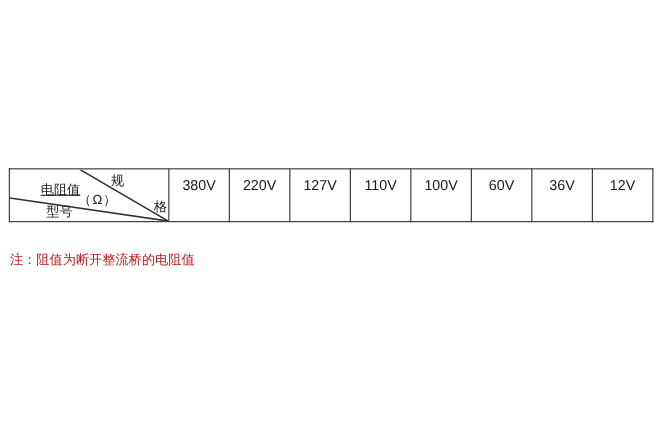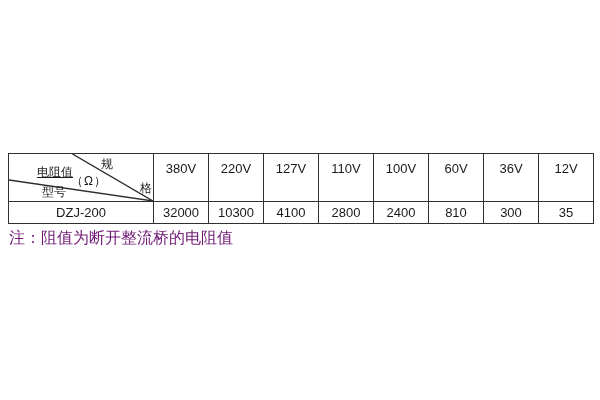--- a/index.html
+++ b/index.html
@@ -51,22 +51,22 @@
     color: #1a1a1a;
   }
   .lbl.spec-top   { left: 92px;  top: 4px;  }
   .lbl.spec-bot   { left: 131px; top: 28px; }
   .lbl.res-label  { left: 28px;  top: 12px; text-decoration: underline; }
   .lbl.res-unit   { left: 62px;  top: 21px; letter-spacing: 1px; }
   .lbl.model-lbl  { left: 4px;   top: 32px; margin-left: 29px; }
   .note {
     position: absolute;
     left: 9px; top: 228px;
-    font-size: 16px;
-    color: #701a75;
+    font-size: 12px;
+    color: #b91c1c;
     white-space: nowrap;
   }
 </style>
 </head>
 <body>
 
 <div class="page">
 
   <table class="spec-table">
     <colgroup>
@@ -95,29 +95,18 @@
         </td>
         <td>380V</td>
         <td>220V</td>
         <td>127V</td>
         <td>110V</td>
         <td>100V</td>
         <td>60V</td>
         <td>36V</td>
         <td>12V</td>
       </tr>
-      <tr class="data-row">
-        <td>DZJ-200</td>
-        <td>32000</td>
-        <td>10300</td>
-        <td>4100</td>
-        <td>2800</td>
-        <td>2400</td>
-        <td>810</td>
-        <td>300</td>
-        <td>35</td>
-      </tr>
     </tbody>
   </table>
 
   <div class="note">注：阻值为断开整流桥的电阻值</div>
 
 </div>
 
 </body></html>

